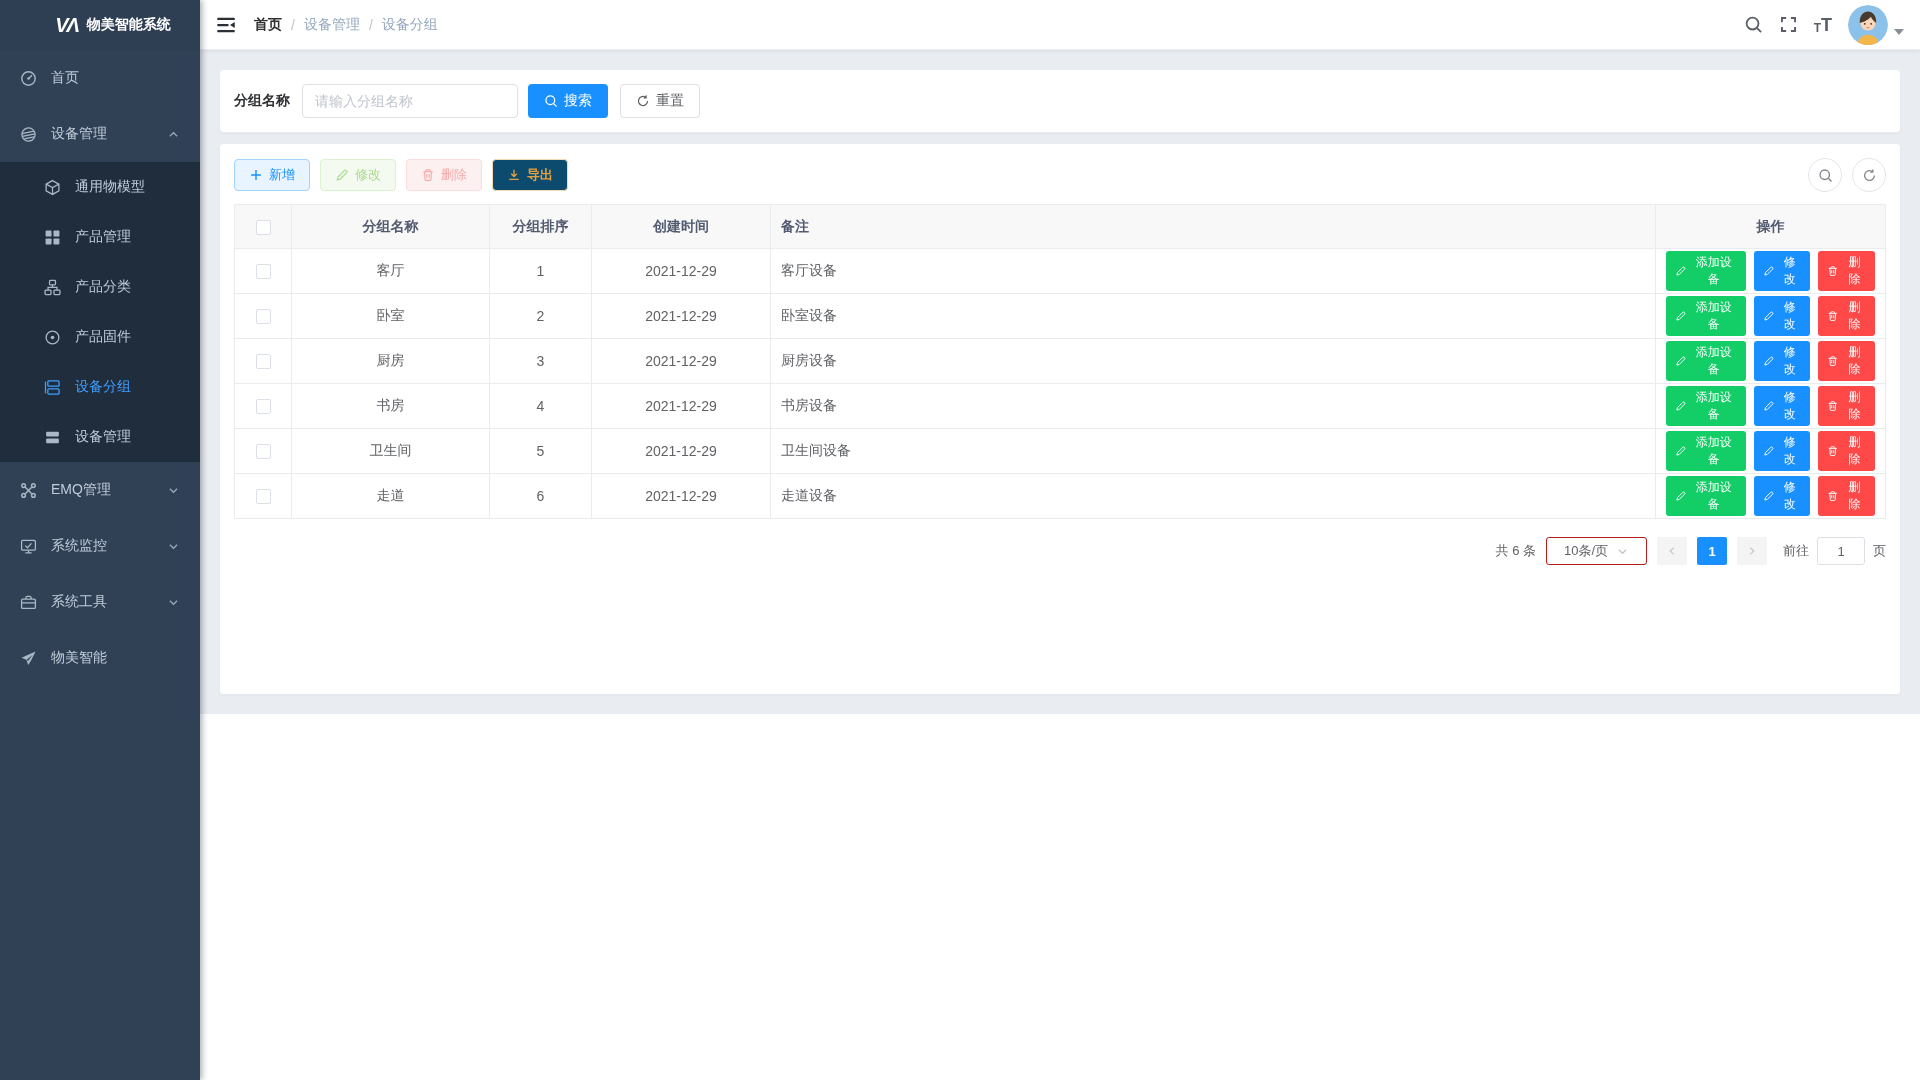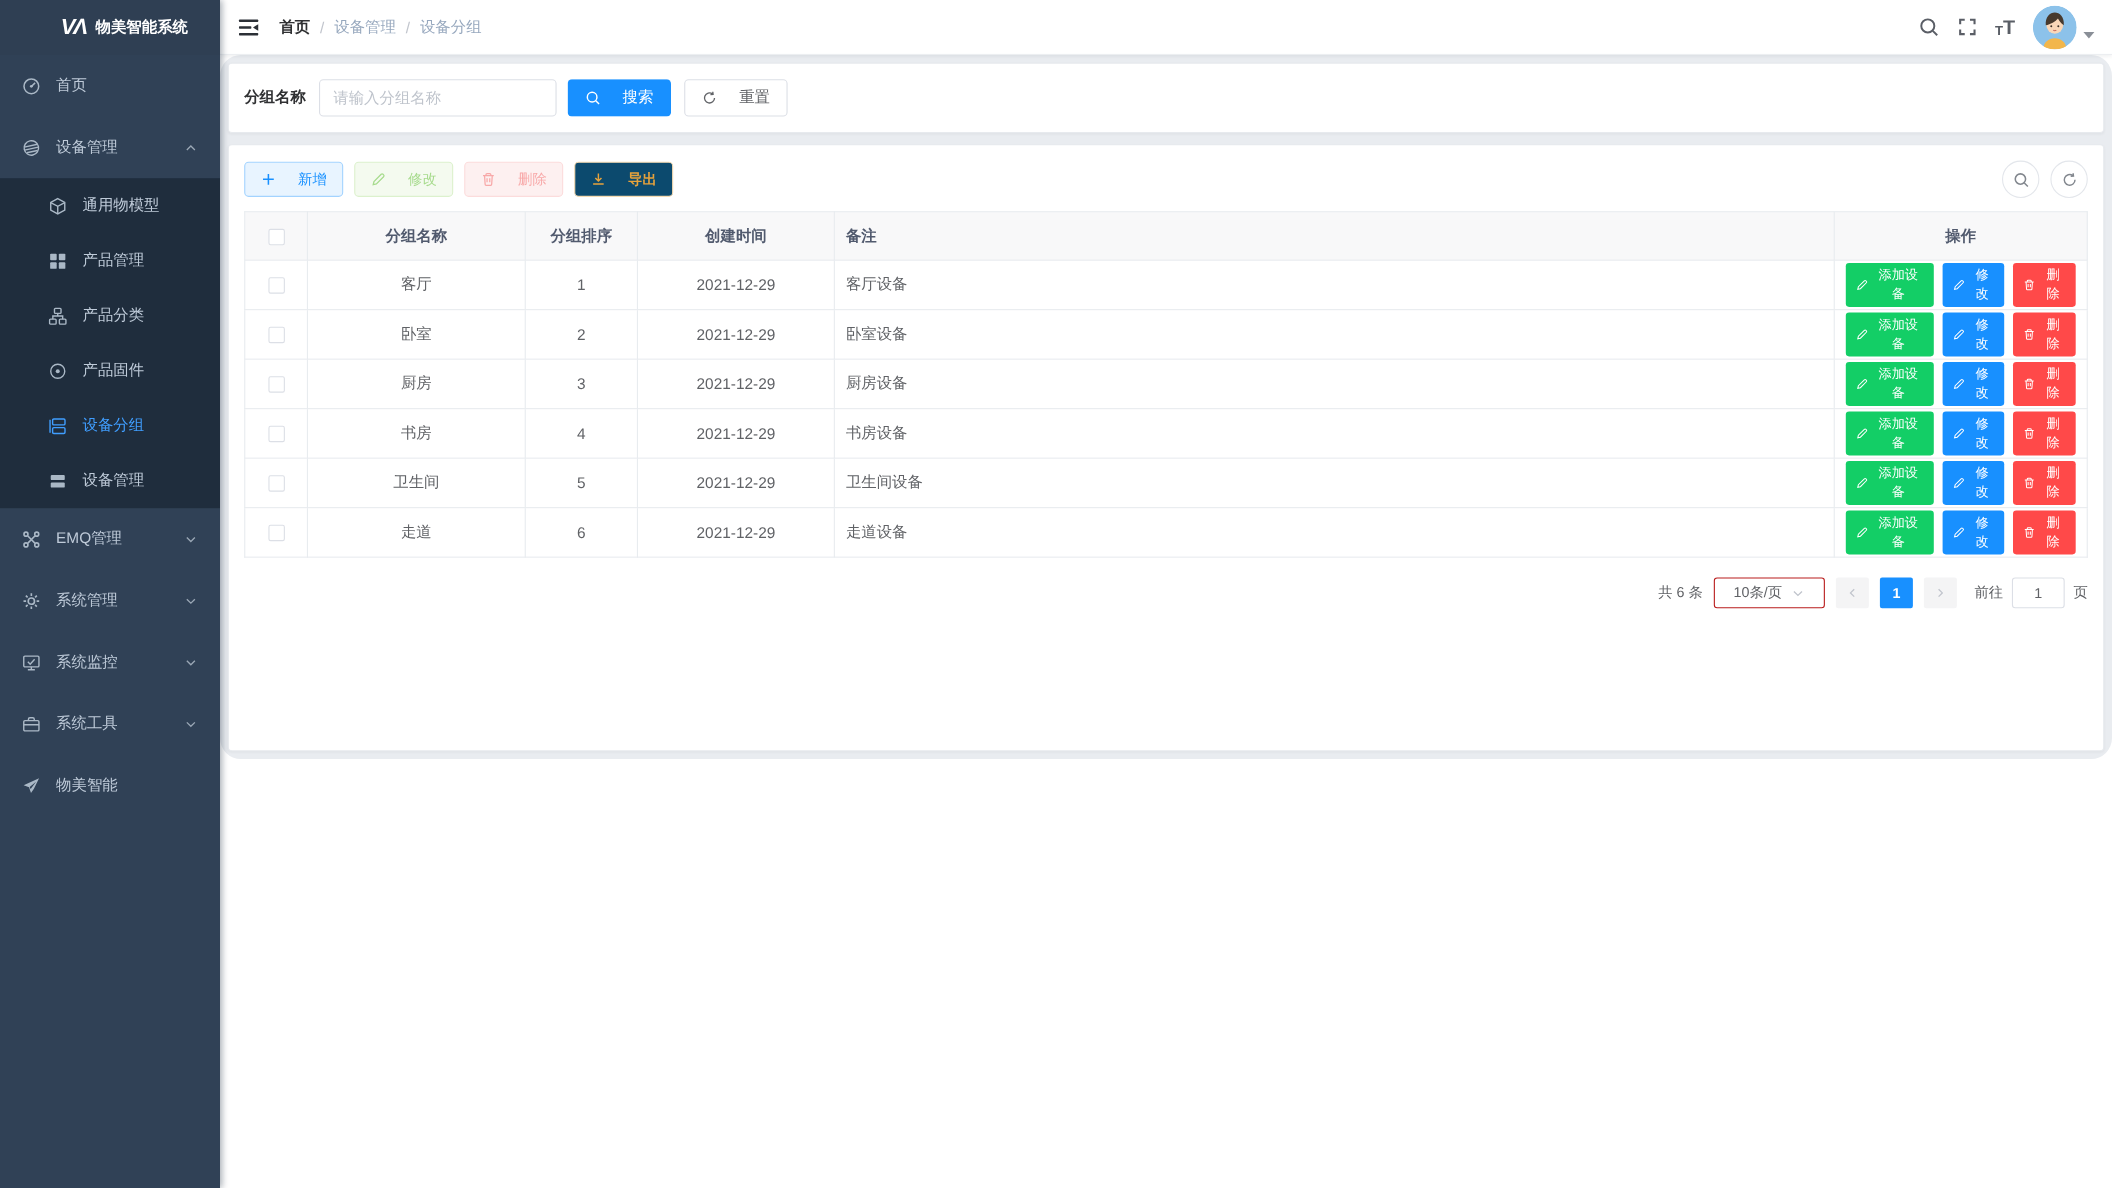--- a/index.html
+++ b/index.html
@@ -37,28 +37,28 @@
   .nav-icon { width:19px; height:19px; color:#5a5e66; cursor:pointer; }
   .font-icon { display:flex; align-items:flex-end; color:#5a5e66; cursor:pointer; line-height:1; }
   .font-icon .ft-small { font-size:12px; font-weight:bold; }
   .font-icon .ft-big { font-size:18px; font-weight:bold; }
   .avatar-wrap { display:flex; align-items:center; gap:6px; cursor:pointer; }
   .avatar { width:40px; height:40px; border-radius:50%; overflow:hidden; }
   .caret-down { width:0; height:0; border-left:5px solid transparent; border-right:5px solid transparent;
     border-top:6px solid #8a8f97; margin-top:14px; }
 
   
-  .workspace { position:absolute; left:200px; top:50px; right:0; background:#e9ecf0; padding:7px;border-radius:19px; }
+  .workspace { position:absolute; left:200px; top:50px; right:0; background:#e9ecf0; padding:19px; }
   .card { background:#fff; border:1px solid #e7eaee; border-radius:4px; box-shadow:0 1px 2px rgba(0,0,0,.03); }
   .search-card { height:64px; display:flex; align-items:center; padding:0 14px; margin-bottom:10px; }
   .search-label { font-weight:bold; color:#303133; margin-right:12px; }
   .search-input { width:216px; height:34px; border:1px solid #dcdfe6; border-radius:4px;
     padding:0 12px; font-size:14px; color:#8b5cf6; outline:none; }
   .search-input::placeholder { color:#bfc4cc; }
-  .btn { display:inline-flex; align-items:center; justify-content:center; gap:20px; cursor:pointer;
+  .btn { display:inline-flex; align-items:center; justify-content:center; gap:6px; cursor:pointer;
     border-radius:4px; font-size:14px; border:1px solid transparent; white-space:nowrap; }
   .btn-search { height:34px; padding:0 15px; background:#1890ff; color:#fff; margin-left:10px; }
   .btn-reset { height:34px; padding:0 15px; background:#fff; color:#606266; border-color:#dcdfe6; margin-left:12px; }
   .bi { width:14px; height:14px; }
 
   .main-card { min-height:552px; padding:14px; }
   .toolbar { display:flex; align-items:center; gap:10px; }
   .tbtn { height:32px; padding:0 14px; font-size:13px; }
   .b-add  { color:#1890ff; background:#e8f4ff; border-color:#a3d3ff; }
   .b-edit { color:#a7db8d; background:#f4faef; border-color:#dcf1cd; cursor:not-allowed; }
@@ -268,29 +268,20 @@
             </svg>
           <span class="mi-label">设备管理</span>
         </div>
       </div>
 
       <div class="menu-item">
         <svg class="mi-icon" viewBox="0 0 16 16">
             <use href="#i-drone"></use>
           </svg>
         <span class="mi-label">EMQ管理</span>
-        <svg class="mi-arrow" viewBox="0 0 16 16">
-            <use href="#i-chevdown"></use>
-          </svg>
-      </div>
-      <div class="menu-item">
-        <svg class="mi-icon" viewBox="0 0 16 16">
-            <use href="#i-gear"></use>
-          </svg>
-        <span class="mi-label">系统管理</span>
         <svg class="mi-arrow" viewBox="0 0 16 16">
             <use href="#i-chevdown"></use>
           </svg>
       </div>
       <div class="menu-item">
         <svg class="mi-icon" viewBox="0 0 16 16">
             <use href="#i-monitor"></use>
           </svg>
         <span class="mi-label">系统监控</span>
         <svg class="mi-arrow" viewBox="0 0 16 16">

